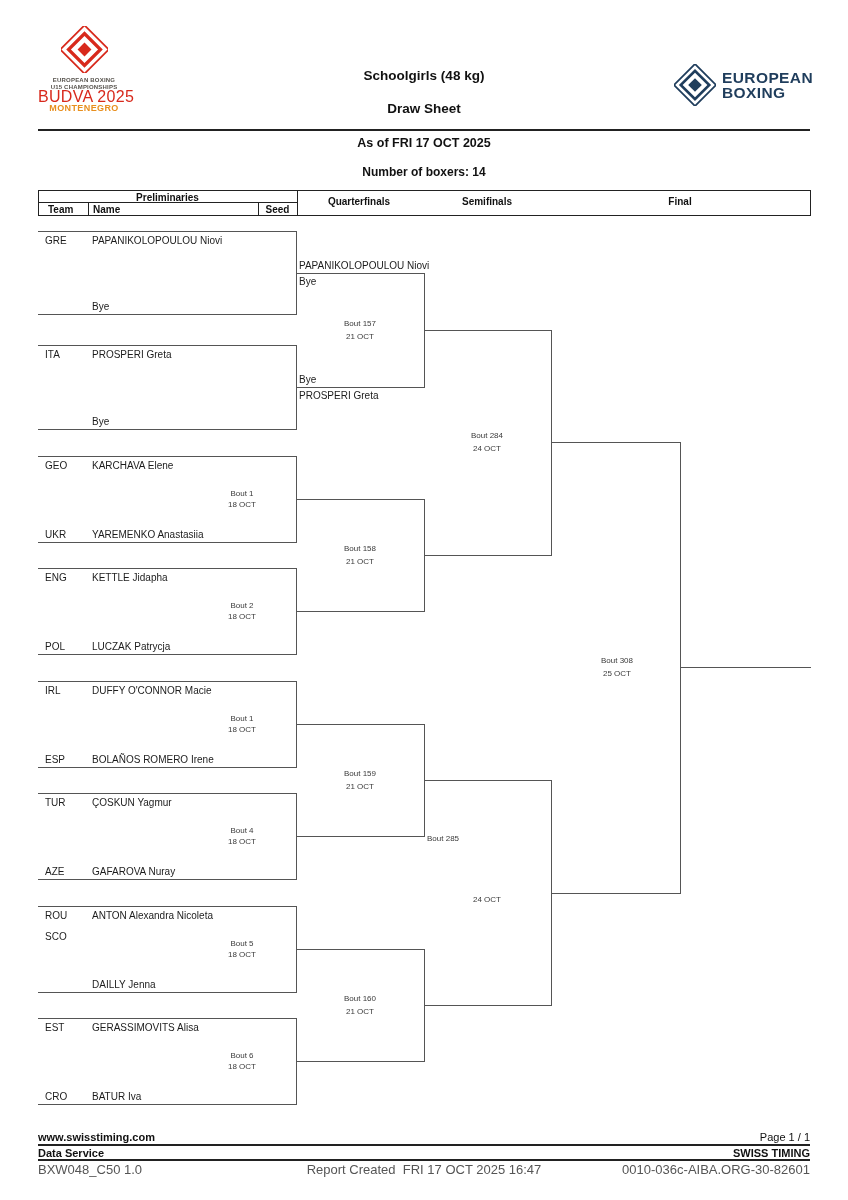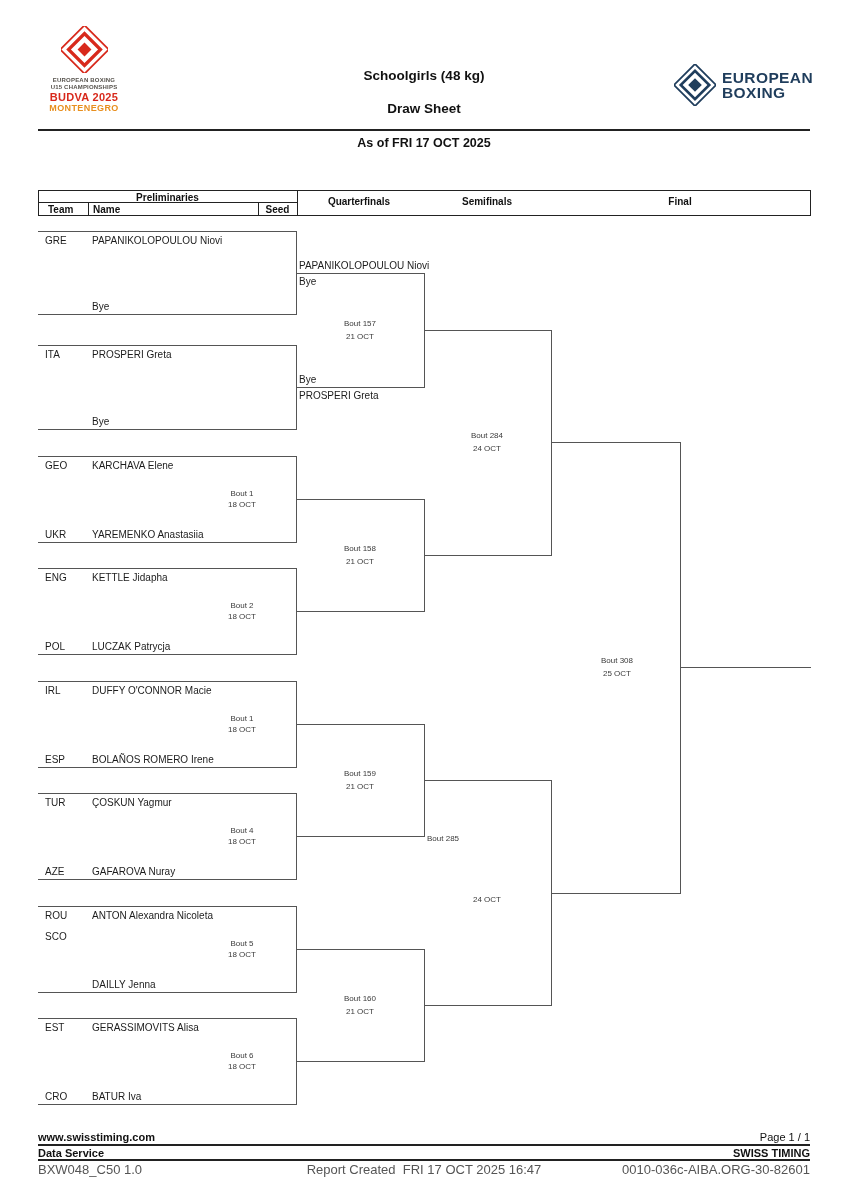--- a/index.html
+++ b/index.html
@@ -14,21 +14,21 @@
   .t-count{font-size:12px;font-weight:bold;}
   .t-colhead{font-size:10px;font-weight:bold;}
   .t-name{font-size:10px;line-height:11px;color:#1c1c1c;}
   .t-bout{font-size:8px;line-height:9px;color:#3a3a3a;}
   .t-foot{font-size:11px;}
   .t-footb{font-size:11px;font-weight:bold;}
   .t-footsmall{font-size:13px;color:#555;white-space:pre;}
   .hl{position:absolute;background:#222;}
   .bline{position:absolute;background:#555;}
   .logo-small{font-size:6px;font-weight:bold;color:#56524c;line-height:7px;letter-spacing:.2px;}
-  .logo-budva{font-size:11px;font-weight:bold;line-height:12px;letter-spacing:.3px;}
+  .logo-budva{font-size:16px;font-weight:normal;line-height:12px;letter-spacing:.3px;}
   .logo-monte{font-size:9px;font-weight:bold;line-height:10px;letter-spacing:.4px;}
   .eb-text{font-size:15.5px;font-weight:bold;line-height:15px;letter-spacing:.4px;}
 </style>
 </head>
 <body>
 
 <div class="page" style="--logo-red: #d8291c; --logo-orange: #e88f1e; --logo-navy: #1f3d5c;">
 
   <div class="abs" style="left:38px;top:26px;width:92px;text-align:center;">
     <svg width="47" height="47" viewBox="0 0 48 48">
@@ -55,20 +55,21 @@
     <div style="color:var(--logo-navy);">
       <div class="eb-text">EUROPEAN</div>
       <div class="eb-text">BOXING</div>
     </div>
   </div>
 
   <div class="cx t-sub" style="top:68px;">Schoolgirls (48 kg)</div>
   <div class="cx t-sub" style="top:101px;">Draw Sheet</div>
   <div class="hl" style="left:38px;top:129px;width:772px;height:1.5px;"></div>
   <div class="cx t-asof" style="top:136px;">As of FRI 17 OCT 2025</div>
+  <div class="cx t-count" style="top:165px;">Number of boxers: 14</div>
 
   <div class="hl" style="left:38px;top:190px;width:773px;height:1px;"></div>
   <div class="hl" style="left:38px;top:215px;width:773px;height:1px;"></div>
   <div class="hl" style="left:38px;top:202px;width:259px;height:1px;"></div>
   <div class="hl" style="left:38px;top:190px;width:1px;height:26px;"></div>
   <div class="hl" style="left:88px;top:202px;width:1px;height:14px;"></div>
   <div class="hl" style="left:258px;top:202px;width:1px;height:14px;"></div>
   <div class="hl" style="left:297px;top:190px;width:1px;height:26px;"></div>
   <div class="hl" style="left:810px;top:190px;width:1px;height:26px;"></div>
 

